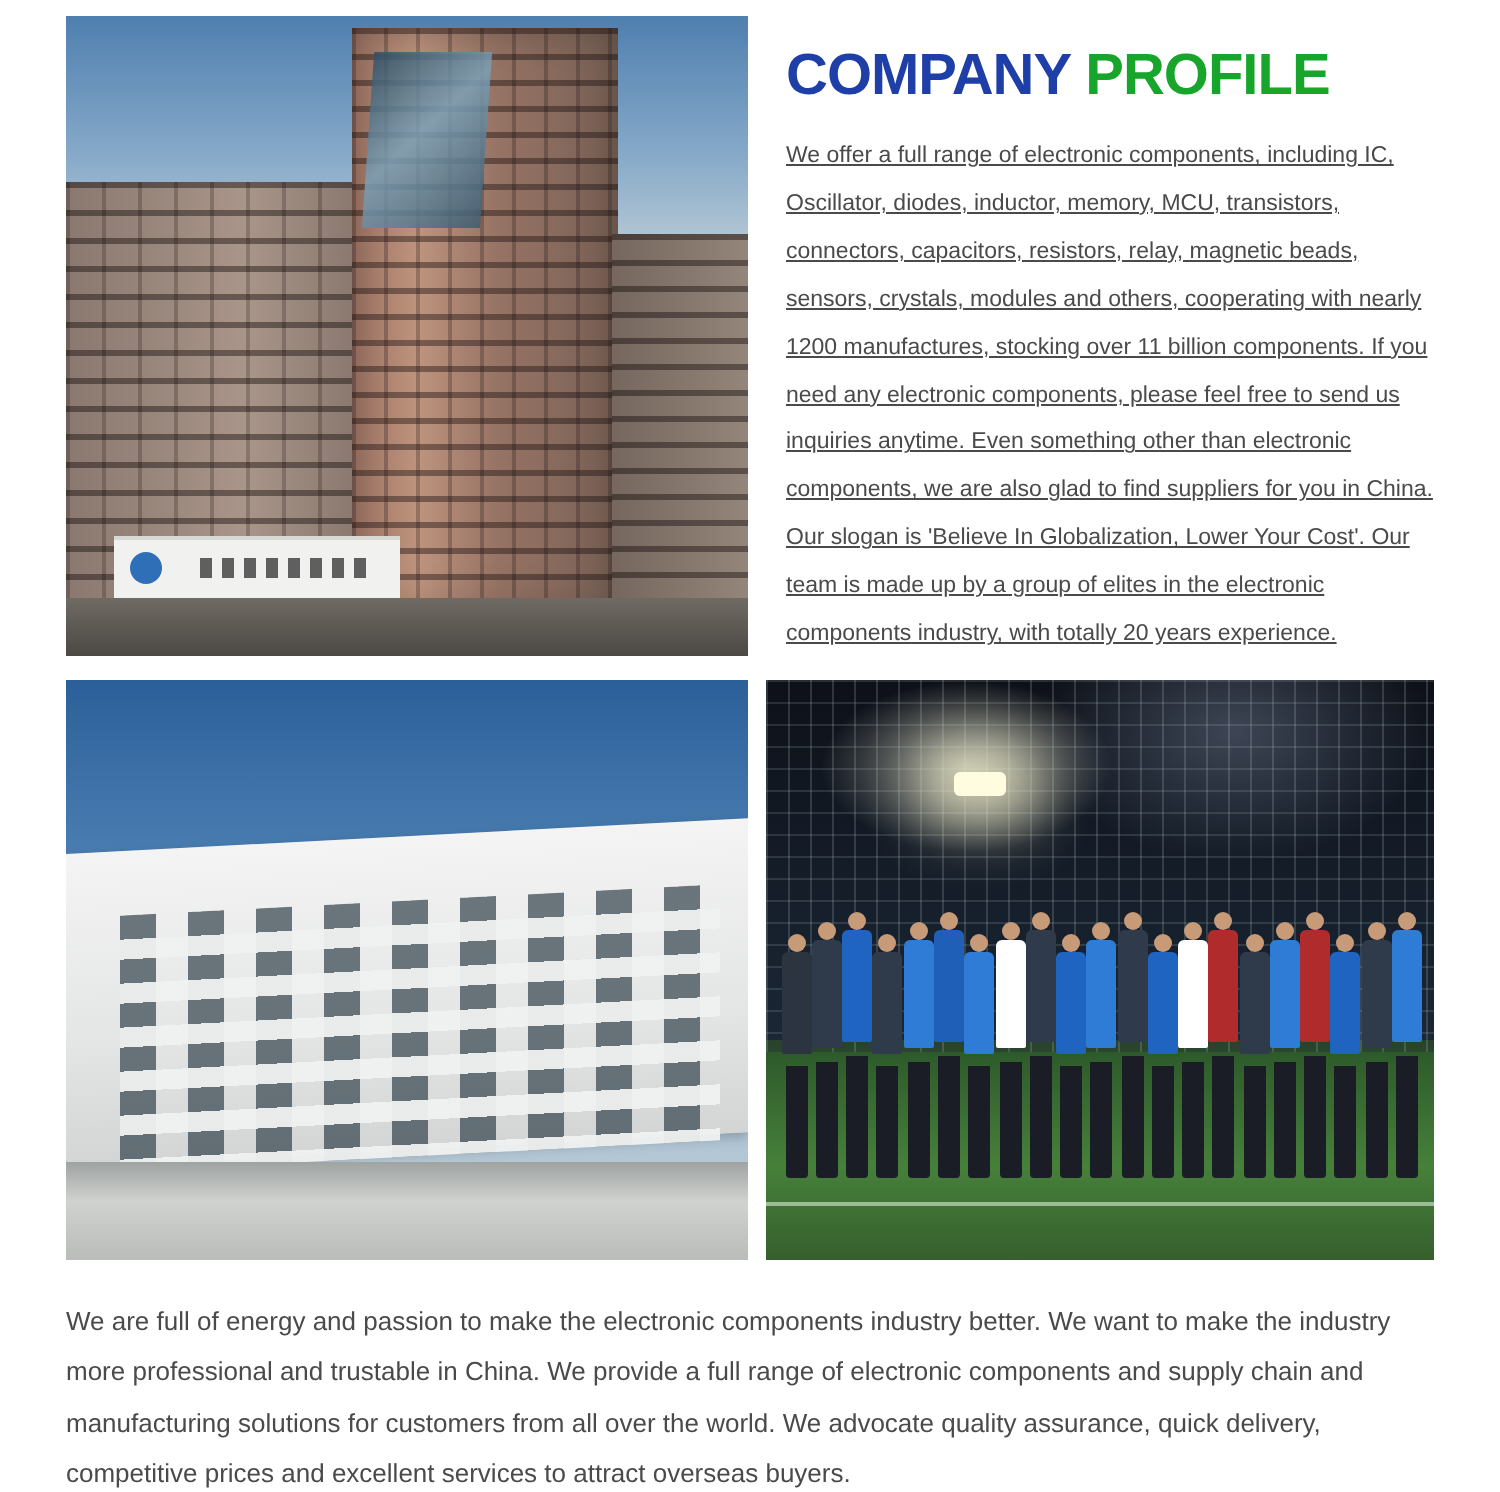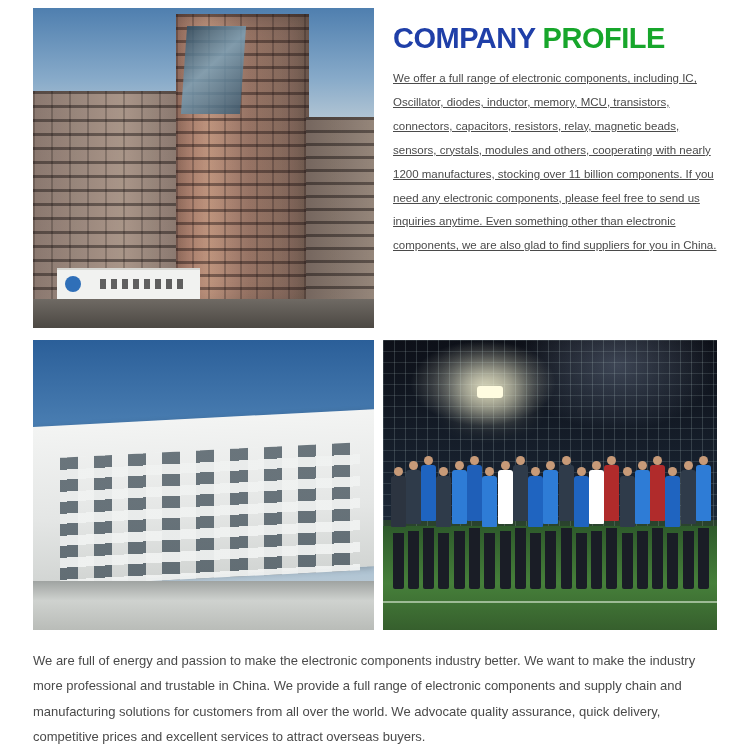--- a/index.html
+++ b/index.html
@@ -334,20 +334,21 @@
         <div class="bars"></div>
       </div>
     </div>
 
     <div class="profile">
       <h1 class="profile-title">
         <span class="t1">COMPANY </span><span class="t2">PROFILE</span>
       </h1>
       <div class="profile-body">
         <p>We offer a full range of electronic components, including IC, Oscillator, diodes, inductor, memory, MCU, transistors, connectors, capacitors, resistors, relay, magnetic beads, sensors, crystals, modules and others, cooperating with nearly 1200 manufactures, stocking over 11 billion components. If you need any electronic components, please feel free to send us inquiries anytime. Even something other than electronic components, we are also glad to find suppliers for you in China.</p>
+        <p class="second">Our slogan is 'Believe In Globalization, Lower Your Cost'. Our team is made up by a group of elites in the electronic components industry, with totally 20 years experience.</p>
       </div>
     </div>
   </div>
 
   <div class="photo" id="photo-factory">
     <div class="clouds"></div>
     <div class="bldg"></div>
     <div class="windows"></div>
     <div class="windows2"></div>
     <div class="ground"></div>

